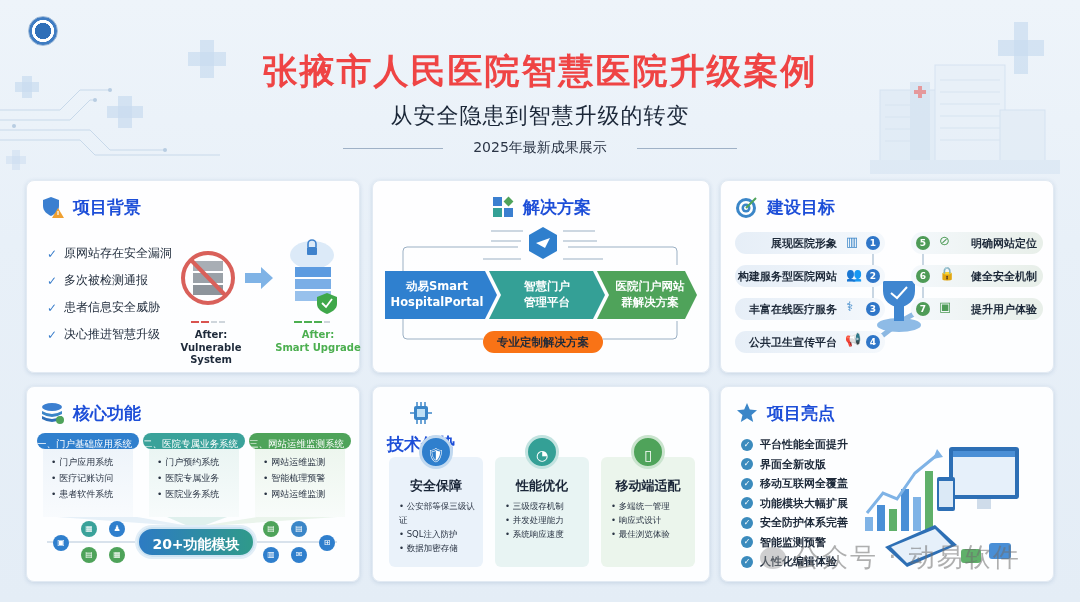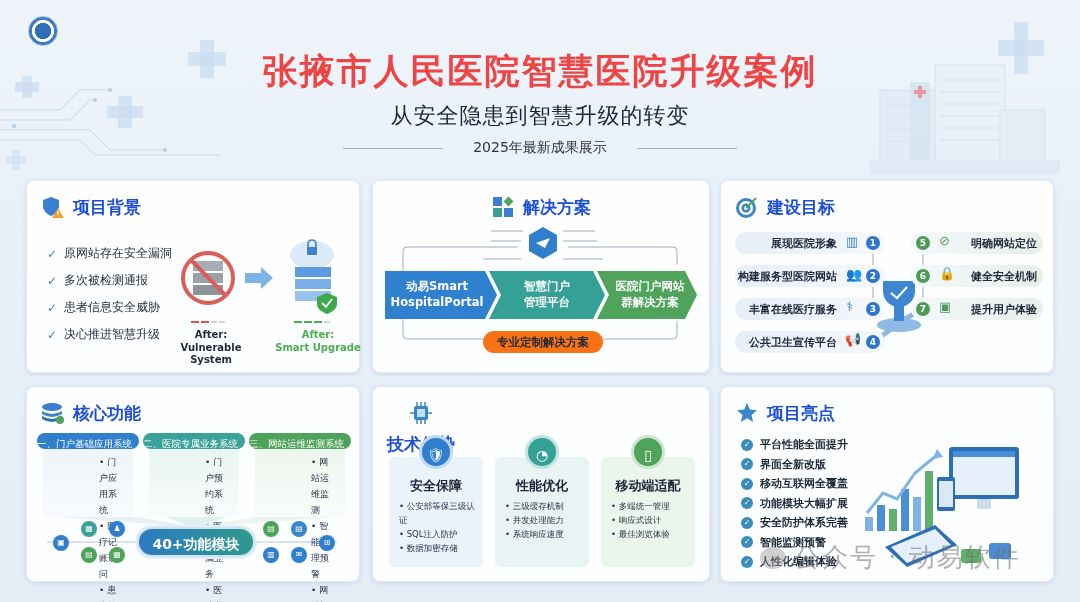--- a/index.html
+++ b/index.html
@@ -70,21 +70,21 @@
   .num.b { background: #2f76c8; }
   .num.g { background: #4e9b57; }
   .gicon { position: absolute; font-size: 13px; }
 
   
   #c4 { left: 26px; top: 386px; width: 334px; height: 196px; }
   #c4 .card-title { position: absolute; left: 14px; top: 14px; }
   .sys-col { position: absolute; top: 46px; width: 102px; }
   .sys-head { height: 16px; border-radius: 11px; color: #fff; font-size: 9.5px; line-height: 22px; white-space: nowrap; }
   .sys-body { background: linear-gradient(180deg, #eef4fa, rgba(238,244,250,.3)); height: 68px; margin: 0 6px; padding: 5px 8px; }
-  .sys-body li { font-size: 9px; list-style: none; line-height: 16px; color: #2a3444; margin-left: 48px; }
+  .sys-body li { font-size: 9px; list-style: none; line-height: 16px; color: #2a3444; }
   .modules {
     position: absolute; left: 110px; top: 140px; width: 118px; height: 30px; border-radius: 16px;
     background: linear-gradient(90deg, #2d7bc3, #2f9a8a); color: #fff; font-size: 14px; font-weight: bold;
     text-align: center; line-height: 30px; border: 2px solid #cde3f2; box-shadow: 0 0 0 2px #e2eef7;
   }
   .mod-ic { position: absolute; width: 16px; height: 16px; border-radius: 50%; color: #fff; font-size: 8px; text-align: center; line-height: 16px; }
 
   
   #c5 { left: 372px; top: 386px; width: 338px; height: 196px; }
   #c5 .card-title { position: absolute; left: 14px; top: 14px; flex-direction: column; }
@@ -393,21 +393,21 @@
     </ul>
   </div>
   <div class="sys-col" style="left:222px;">
     <div class="sys-head" style="background:#4ea35a;">三、网站运维监测系统</div>
     <ul class="sys-body" style="background:linear-gradient(180deg,#edf6ee,rgba(237,246,238,.3));">
       <li>• <span>网站运维监测</span></li>
       <li>• <span>智能梳理预警</span></li>
       <li>• <span>网站运维监测</span></li>
     </ul>
   </div>
-  <div class="modules">40+功能模块</div>
+  <div class="modules">20+功能模块</div>
   <span class="mod-ic" style="left:26px;top:148px;background:#2f7fcd;">▣</span>
   <span class="mod-ic" style="left:54px;top:134px;background:#3aa29a;">▦</span>
   <span class="mod-ic" style="left:54px;top:160px;background:#4ea35a;">▤</span>
   <span class="mod-ic" style="left:82px;top:134px;background:#2f7fcd;">♟</span>
   <span class="mod-ic" style="left:82px;top:160px;background:#4ea35a;">▦</span>
   <span class="mod-ic" style="left:236px;top:134px;background:#4ea35a;">▤</span>
   <span class="mod-ic" style="left:236px;top:160px;background:#2f7fcd;">▥</span>
   <span class="mod-ic" style="left:264px;top:134px;background:#3b86c8;">▤</span>
   <span class="mod-ic" style="left:264px;top:160px;background:#2f7fcd;">✉</span>
   <span class="mod-ic" style="left:292px;top:148px;background:#2f7fcd;">⊞</span>

